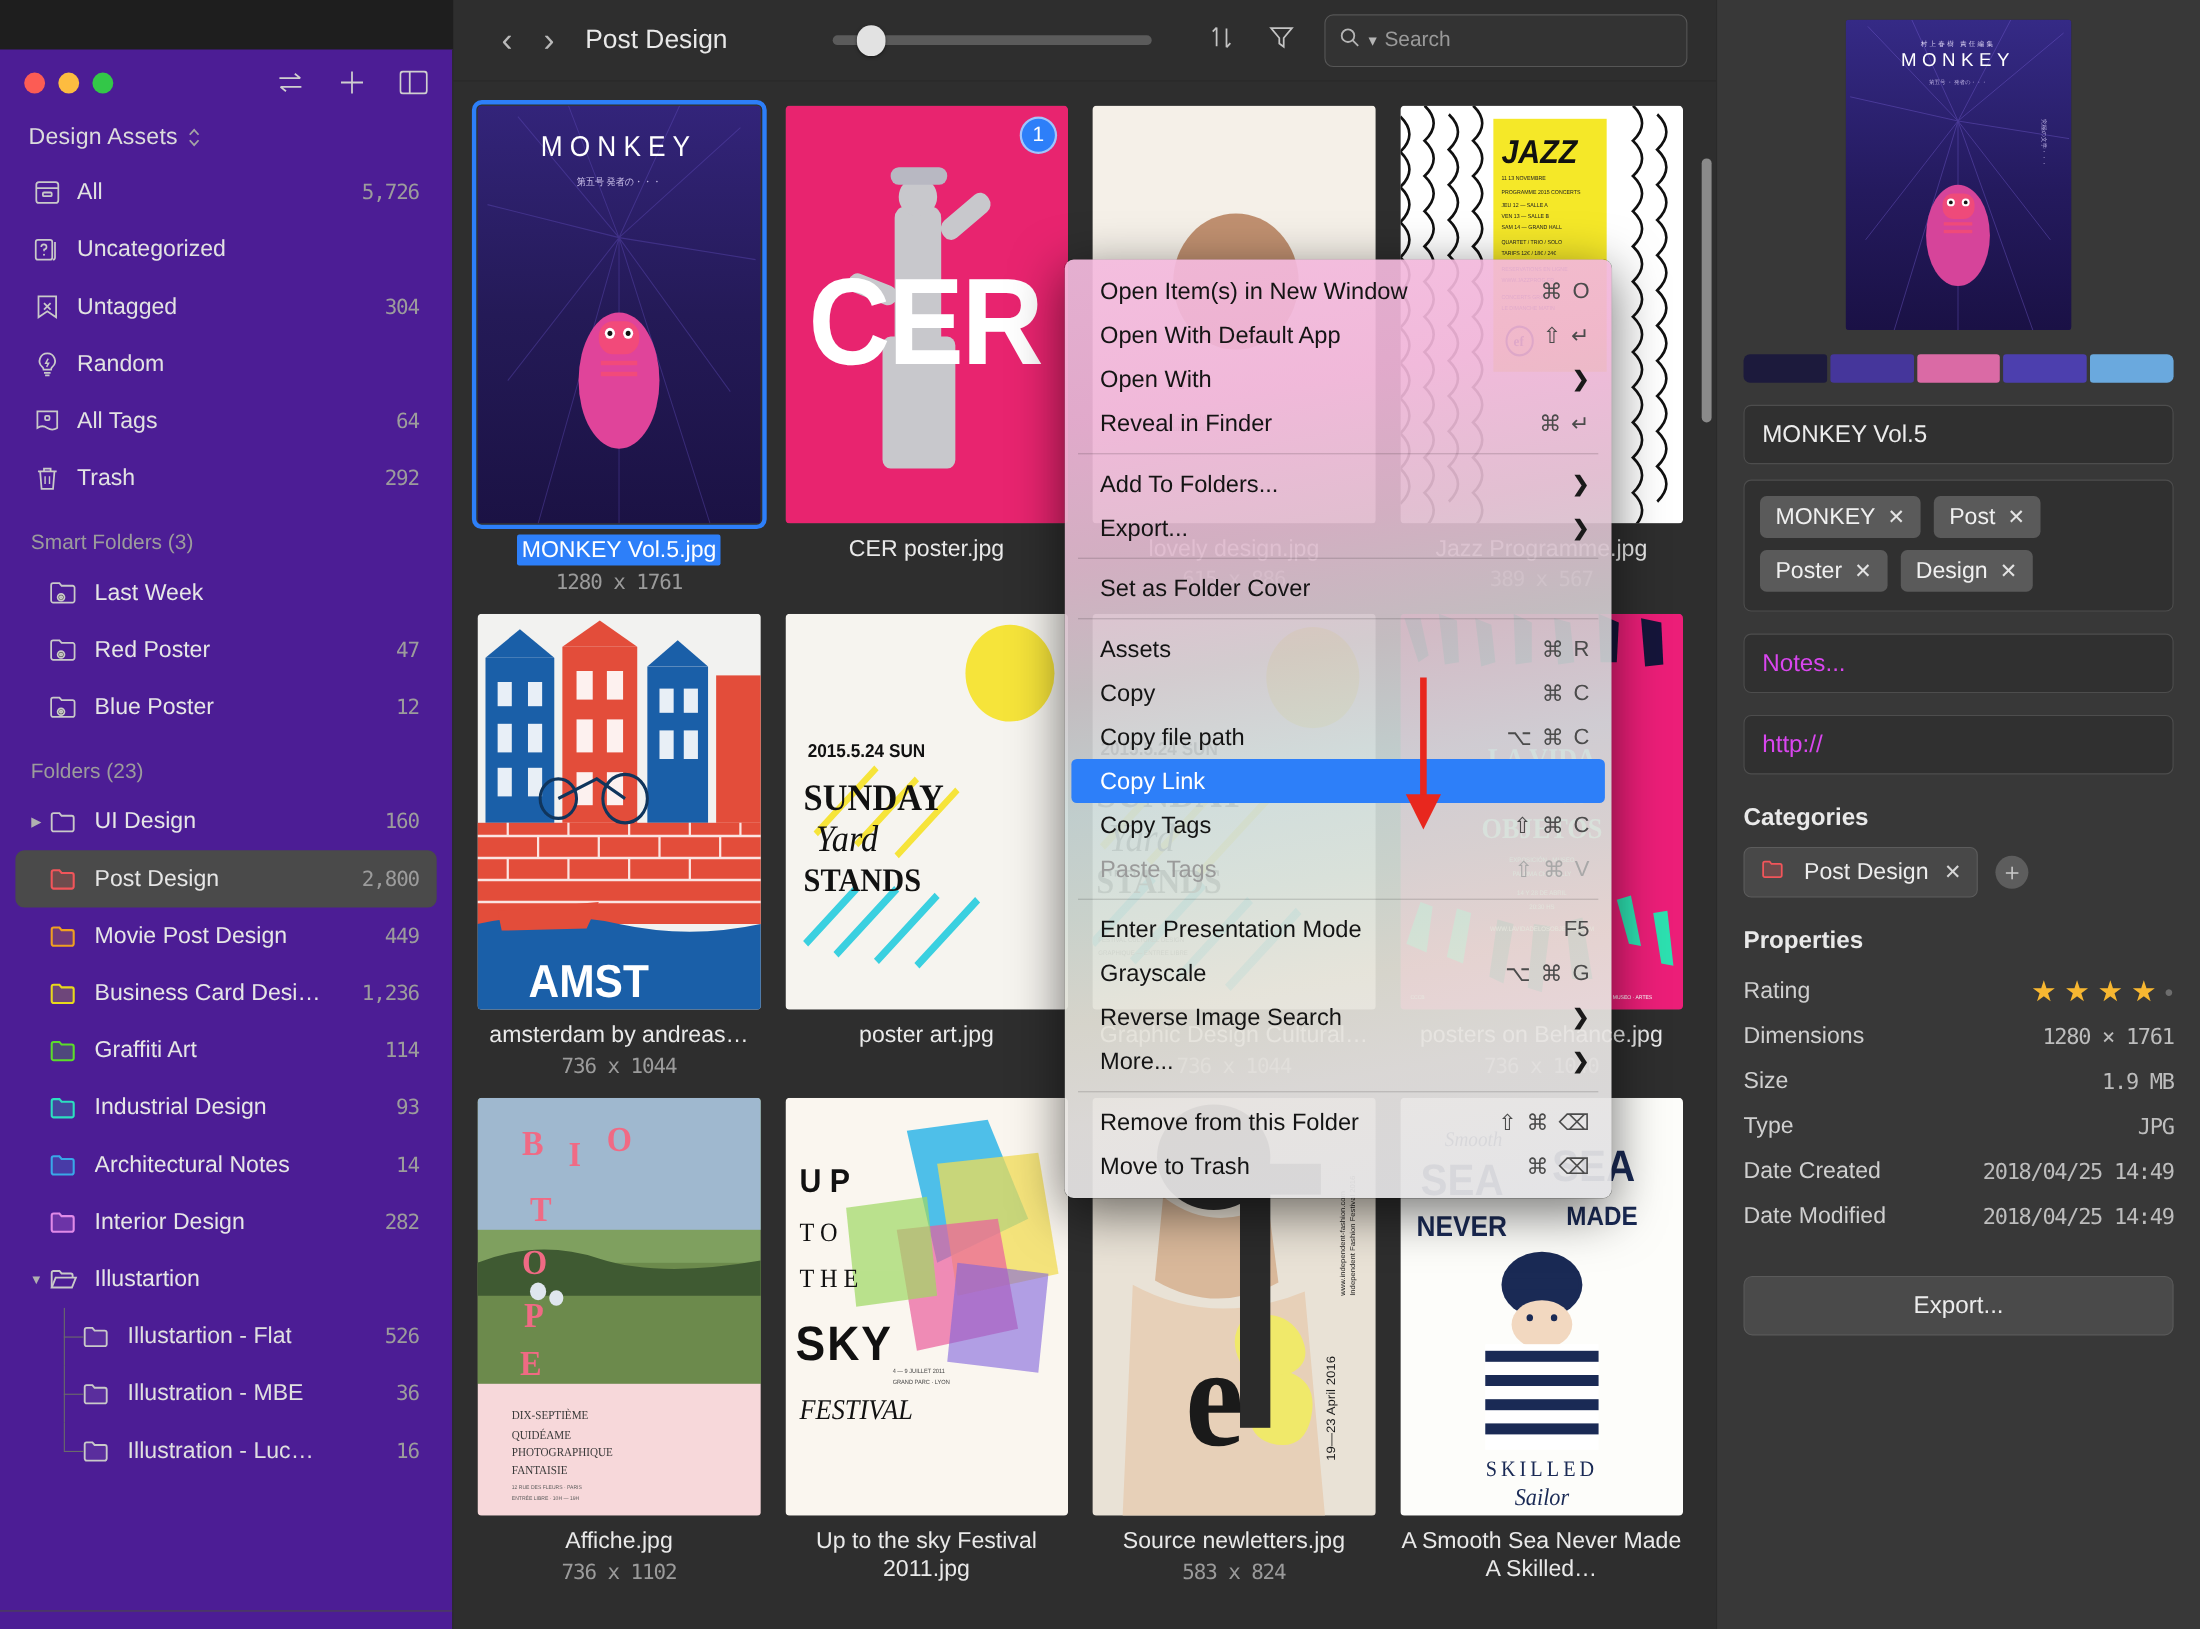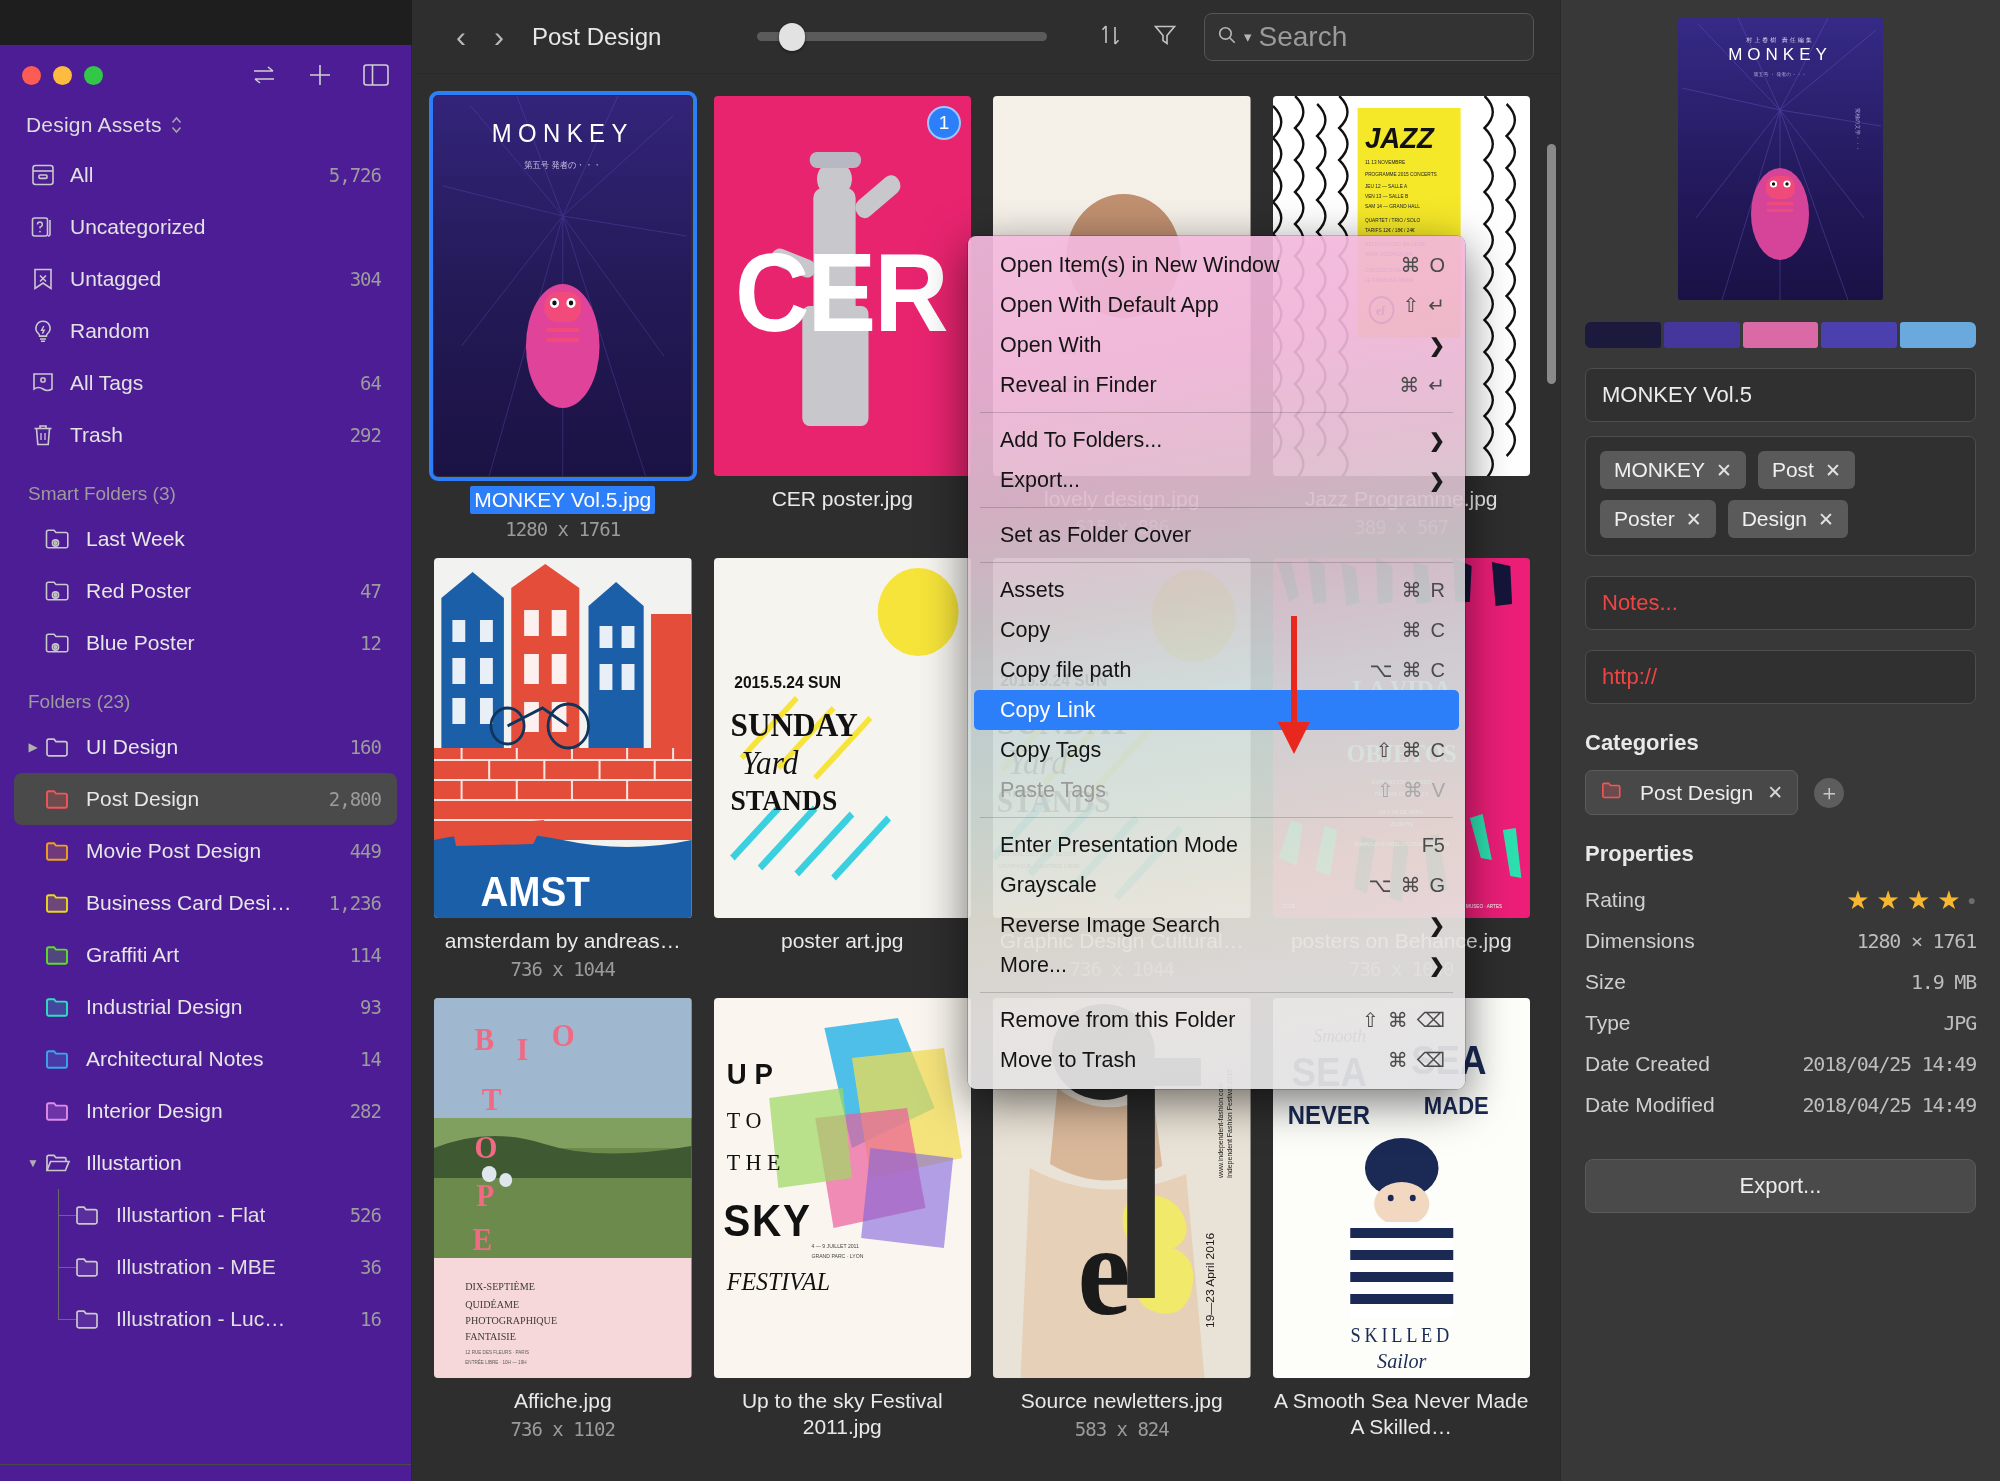--- a/index.html
+++ b/index.html
@@ -86,21 +86,21 @@
     position: absolute; left: 22px; top: 50%; transform: translateY(-50%);
     width: 26px; height: 28px; border-radius: 13px; background: #e2e2e2;
     box-shadow: 0 1px 3px rgba(0,0,0,.5);
   }
   .tool-icons { margin-left: auto; display: flex; align-items: center; gap: 28px; color: #c4c4c4; }
   .search-box {
     width: 330px; height: 48px; border-radius: 8px;
     border: 1px solid #565656; background: #333333;
     display: flex; align-items: center; padding: 0 12px; gap: 7px; margin-left: 26px;
   }
-  .search-box .ph { color: #9a9a9a; font-size: 28px; }
+  .search-box .ph { color: #9a9a9a; font-size: 19px; }
 
   .grid-area { flex: 1 1 auto; position: relative; overflow: hidden; padding: 22px 30px 0 22px; }
   .grid { display: grid; grid-template-columns: repeat(4, 1fr); gap: 16px 22px; }
   .cell { display: flex; flex-direction: column; align-items: center; }
   .thumb {
     width: 100%; border-radius: 4px; overflow: hidden; position: relative;
     background: #3a3a3a; display: flex; align-items: flex-end; justify-content: center;
   }
   .thumb.sel { outline: 4px solid #2d7ff9; outline-offset: 1px; }
   .cap { margin-top: 10px; text-align: center; line-height: 1.25; }
@@ -166,21 +166,21 @@
   }
   .palette { display: flex; gap: 3px; margin-top: 22px; height: 26px; }
   .sw { flex: 1; border-radius: 3px; }
   .sw:first-child { border-top-left-radius: 6px; border-bottom-left-radius: 6px; }
   .sw:last-child { border-top-right-radius: 6px; border-bottom-right-radius: 6px; }
 
   .field {
     margin-top: 20px; background: #303030; border: 1px solid #4d4d4d; border-radius: 7px;
     padding: 13px 16px; color: #ececec; font-size: 22px;
   }
-  .field.ph-only { color: #ef4444; }
+  .field.ph-only { color: #d946ef; }
   .tagbox {
     margin-top: 14px; background: #303030; border: 1px solid #4d4d4d; border-radius: 7px;
     padding: 14px 14px; display: flex; flex-wrap: wrap; gap: 11px 12px; min-height: 120px; align-content: flex-start;
   }
   .tag {
     background: #5a5a5a; border-radius: 6px; padding: 7px 14px;
     color: #f0f0f0; font-size: 21px; display: flex; align-items: center; gap: 11px;
   }
   .tag .x { color: #e3e3e3; font-size: 19px; }
   .sec-title { color: #e9e9e9; font-size: 22px; font-weight: bold; margin-top: 26px; }

